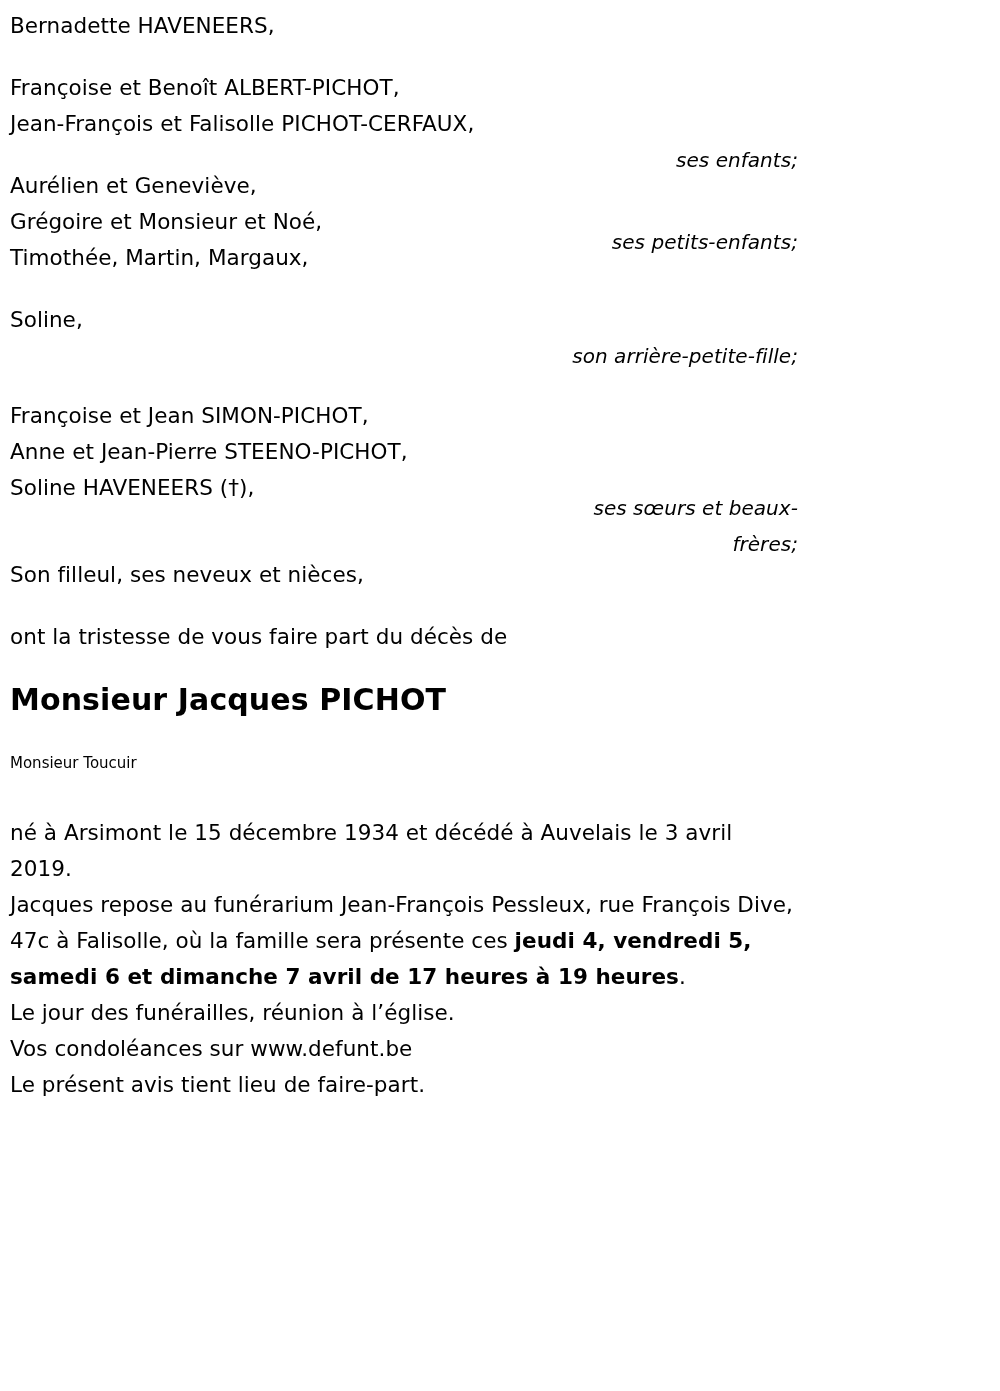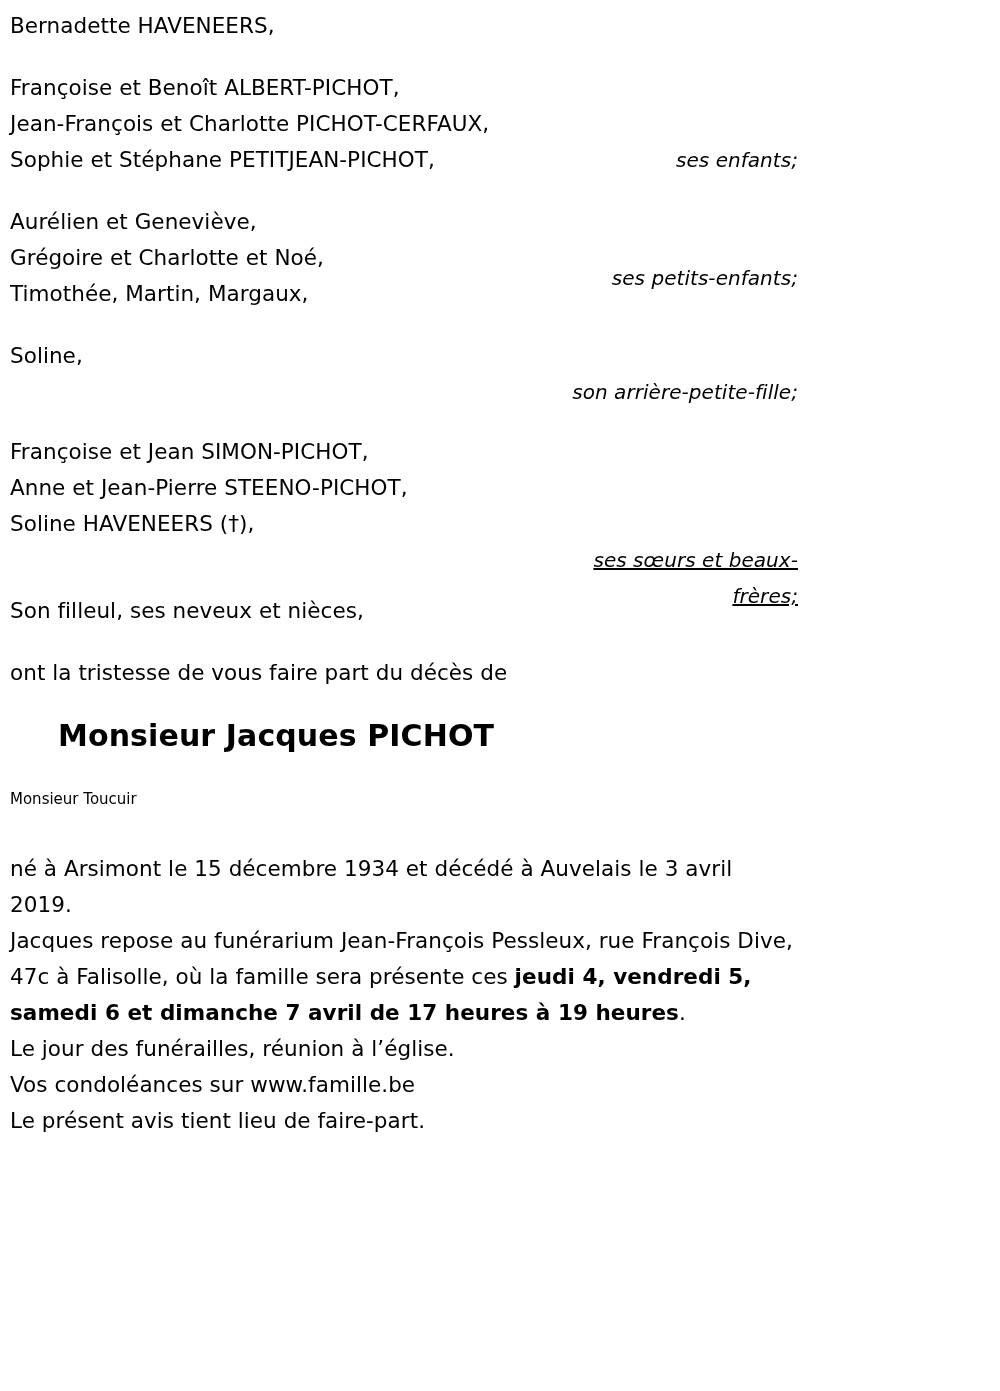--- a/index.html
+++ b/index.html
@@ -63,21 +63,20 @@
     line-height: 36px;
     letter-spacing: 0.05px;
     max-width: 985px;
   }
 
   .deceased-name {
     font-size: 30px;
     font-weight: bold;
     line-height: 38px;
     letter-spacing: 0.1px;
-    margin-left: 48px;
   }
 
   .subtitle {
     font-size: 15px;
     line-height: 36px;
   }
 
   b, .b { font-weight: bold; }
 </style>
 </head>
@@ -89,32 +88,31 @@
     <div class="names">
       <span class="name-line">Bernadette HAVENEERS,</span>
     </div>
   </div>
 
   <div class="gap-md"></div>
 
   <div class="rel-block">
     <div class="names">
       <span class="name-line">Françoise et Benoît ALBERT-PICHOT,</span>
-      <span class="name-line">Jean-François et Charlotte PICHOT-CERFAUX,</span>
-      <span class="name-line">Sophie et Stéphane PETITJEAN-PICHOT,</span>
+      <span class="name-line">Jean-François et Falisolle PICHOT-CERFAUX,</span>
     </div>
     <div class="rel-label" style="top:72px;">ses enfants;</div>
   </div>
 
   <div class="gap-md"></div>
 
   <div class="rel-block">
     <div class="names">
       <span class="name-line">Aurélien et Geneviève,</span>
-      <span class="name-line">Grégoire et Charlotte et Noé,</span>
+      <span class="name-line">Grégoire et Monsieur et Noé,</span>
       <span class="name-line">Timothée, Martin, Margaux,</span>
     </div>
     <div class="rel-label" style="top:56px;">ses petits-enfants;</div>
   </div>
 
   <div class="gap-md"></div>
 
   <div class="rel-block">
     <div class="names">
       <span class="name-line">Soline,</span>
@@ -124,21 +122,21 @@
 
   <div class="gap-lg"></div>
   <div class="gap-md"></div>
 
   <div class="rel-block">
     <div class="names">
       <span class="name-line">Françoise et Jean SIMON-PICHOT,</span>
       <span class="name-line">Anne et Jean-Pierre STEENO-PICHOT,</span>
       <span class="name-line">Soline HAVENEERS (†),</span>
     </div>
-    <div class="rel-label" style="top:108px; width:250px;text-decoration:underline;">ses sœurs et beaux-frères;</div>
+    <div class="rel-label" style="top:92px; width:250px;">ses sœurs et beaux-frères;</div>
   </div>
 
   <div class="gap-lg"></div>
   <div class="gap-sm"></div>
 
   <div class="para">Son filleul, ses neveux et nièces,</div>
 
   <div class="gap-md"></div>
 
   <div class="para">ont la tristesse de vous faire part du décès de</div>
@@ -153,17 +151,17 @@
 
   <div class="gap-lg"></div>
 
   <div class="para">né à Arsimont le 15 décembre 1934 et décédé à Auvelais le 3 avril 2019.</div>
 
 
   <div class="para"><span>Jacques repose au funérarium Jean-François Pessleux, rue François Dive, 47c à Falisolle, où la famille sera présente ces </span><b>jeudi 4, vendredi 5, samedi 6 et dimanche 7 avril de 17 heures à 19 heures</b><span>.</span></div>
 
   <div class="para">Le jour des funérailles, réunion à l’église.</div>
 
-  <div class="para">Vos condoléances sur www.famille.be</div>
+  <div class="para">Vos condoléances sur www.defunt.be</div>
 
   <div class="para">Le présent avis tient lieu de faire-part.</div>
 
 </div>
 
 </body></html>

